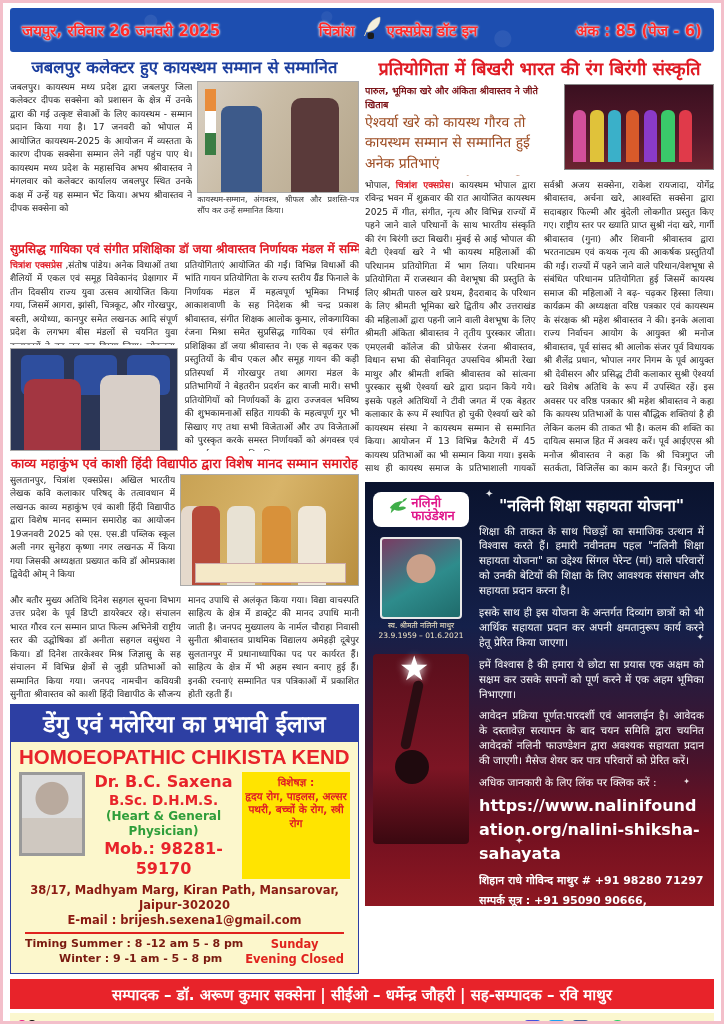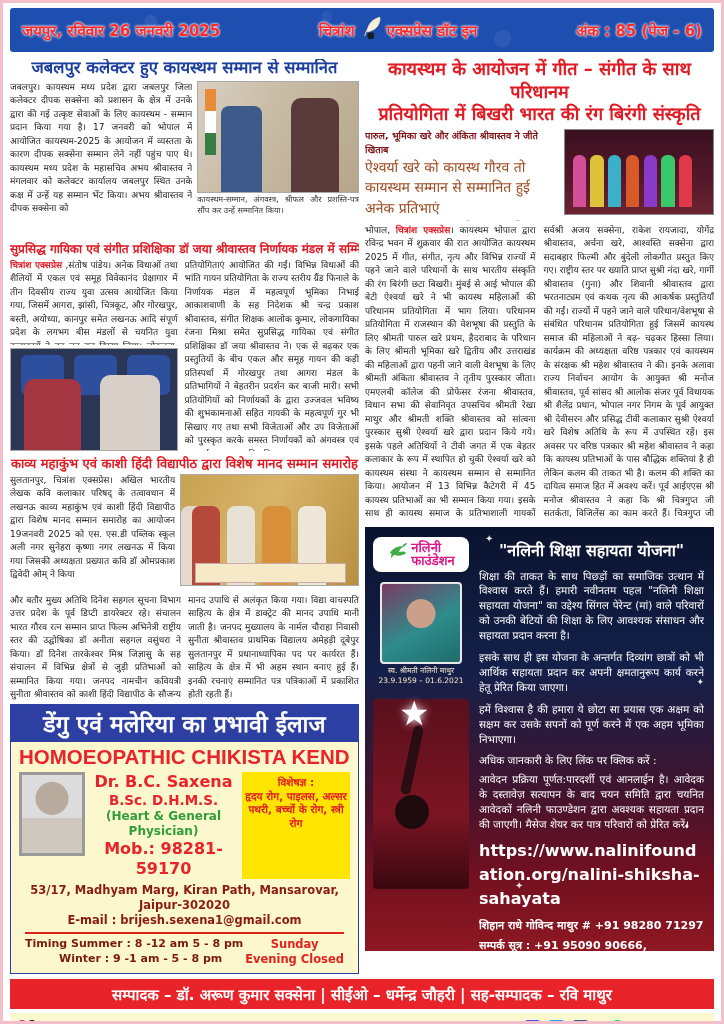--- a/index.html
+++ b/index.html
@@ -219,41 +219,40 @@
               <div class="ad-deg">B.Sc. D.H.M.S.</div>
               <div class="ad-role">(Heart &amp; General Physician)</div>
               <div class="ad-mob">Mob.: 98281-59170</div>
             </div>
             <div class="ad-spec">
               <div>विशेषज्ञ :</div>
               <div>हृदय रोग, पाइलस, अल्सर पथरी, बच्चों के रोग, स्त्री रोग</div>
             </div>
           </div>
           <div class="ad-addr">
-            <div>53/17, Madhyam Marg, Kiran Path, Mansarovar, Jaipur-302020</div>
+            <div>38/17, Madhyam Marg, Kiran Path, Mansarovar, Jaipur-302020</div>
             <div>E-mail : brijesh.sexena1@gmail.com</div>
           </div>
           <hr class="ad-hr">
           <div class="ad-time">
             <div class="t">
               <div>Timing Summer : 8 -12 am  5 - 8 pm</div>
               <div style="padding-left:34px;">Winter : 9 -1 am  -  5 - 8  pm</div>
             </div>
             <div class="s">
               <div>Sunday</div>
               <div>Evening Closed</div>
             </div>
           </div>
         </div>
       </div>
     </div>
 
     <div class="col">
       <div class="h-red rh" style="white-space:normal;">
-        <div>कायस्थम के आयोजन में गीत – संगीत के साथ परिधानम</div>
         <div>प्रतियोगिता में बिखरी भारत की रंग बिरंगी संस्कृति</div>
       </div>
       <div class="sub-row">
         <div class="sub-block">
           <div class="sub1">पारुल, भूमिका खरे और अंकिता श्रीवास्तव ने जीते खिताब</div>
           <div class="sub2">ऐश्वर्या खरे को कायस्थ गौरव तो कायस्थम सम्मान से सम्मानित हुई अनेक प्रतिभाएं</div>
           <div class="sub2">कायस्थ समाज अपनी कलम की शक्ति देश हित में करें - राज्य निर्वाचन आयुक्त श्री मनोज श्रीवास्तव</div>
           <div class="sub2">टीवी कलाकार ऐश्वर्या खरे हुई कायस्थ गौरव सम्मान से सम्मानित</div>
         </div>
         <div class="photo ph4">
@@ -293,22 +292,22 @@
               <div class="bigstar">★</div>
               <div class="arm"></div>
                 <div class="head"></div>
             </div>
           </div>
           <div class="n-right">
             <div class="n-title">"नलिनी शिक्षा सहायता योजना"</div>
             <div class="n-para">शिक्षा की ताकत के साथ पिछड़ों का समाजिक उत्थान में विश्वास करते हैं। हमारी नवीनतम पहल "नलिनी शिक्षा सहायता योजना" का उद्देश्य सिंगल पेरेन्ट (मां) वाले परिवारों को उनकी बेटियों की शिक्षा के लिए आवश्यक संसाधन और सहायता प्रदान करना है।</div>
             <div class="n-para">इसके साथ ही इस योजना के अन्तर्गत दिव्यांग छात्रों को भी आर्थिक सहायता प्रदान कर अपनी क्षमतानुरूप कार्य करने हेतू प्रेरित किया जाएगा।</div>
             <div class="n-para">हमें विश्वास है की हमारा ये छोटा सा प्रयास एक अक्षम को सक्षम कर उसके सपनों को पूर्ण करने में एक अहम भूमिका निभाएगा।</div>
+            <div class="n-para">आवेदन प्रक्रिया पूर्णत:पारदर्शी एवं आनलाईन है। आवेदक के दस्तावेज़ सत्यापन के बाद चयन समिति द्वारा चयनित आवेदकों नलिनी फाउण्डेशन द्वारा अवश्यक सहायता प्रदान की जाएगी। मैसेज शेयर कर पात्र परिवारों को प्रेरित करें।</div>
             <div class="n-para" style="margin-bottom:4px;">अधिक जानकारी के लिए लिंक पर क्लिक  करें :</div>
-            <div class="n-para">आवेदन प्रक्रिया पूर्णत:पारदर्शी एवं आनलाईन है। आवेदक के दस्तावेज़ सत्यापन के बाद चयन समिति द्वारा चयनित आवेदकों नलिनी फाउण्डेशन द्वारा अवश्यक सहायता प्रदान की जाएगी। मैसेज शेयर कर पात्र परिवारों को प्रेरित करें।</div>
             <a class="n-link" href="#">https://www.nalinifoundation.org/nalini-shiksha-sahayata</a>
             <div class="n-contact">शिहान राधे गोविन्द माथुर # +91 98280 71297</div>
             <div class="n-contact">सम्पर्क सूत्र : +91 95090 90666, 9649990555</div>
           </div>
         </div>
       </div>
     </div>
   </div>
 
   <div class="editors">सम्पादक  –  डॉ. अरूण कुमार सक्सेना | सीईओ  –  धर्मेन्द्र जौहरी |  सह-सम्पादक  –  रवि माथुर</div>

